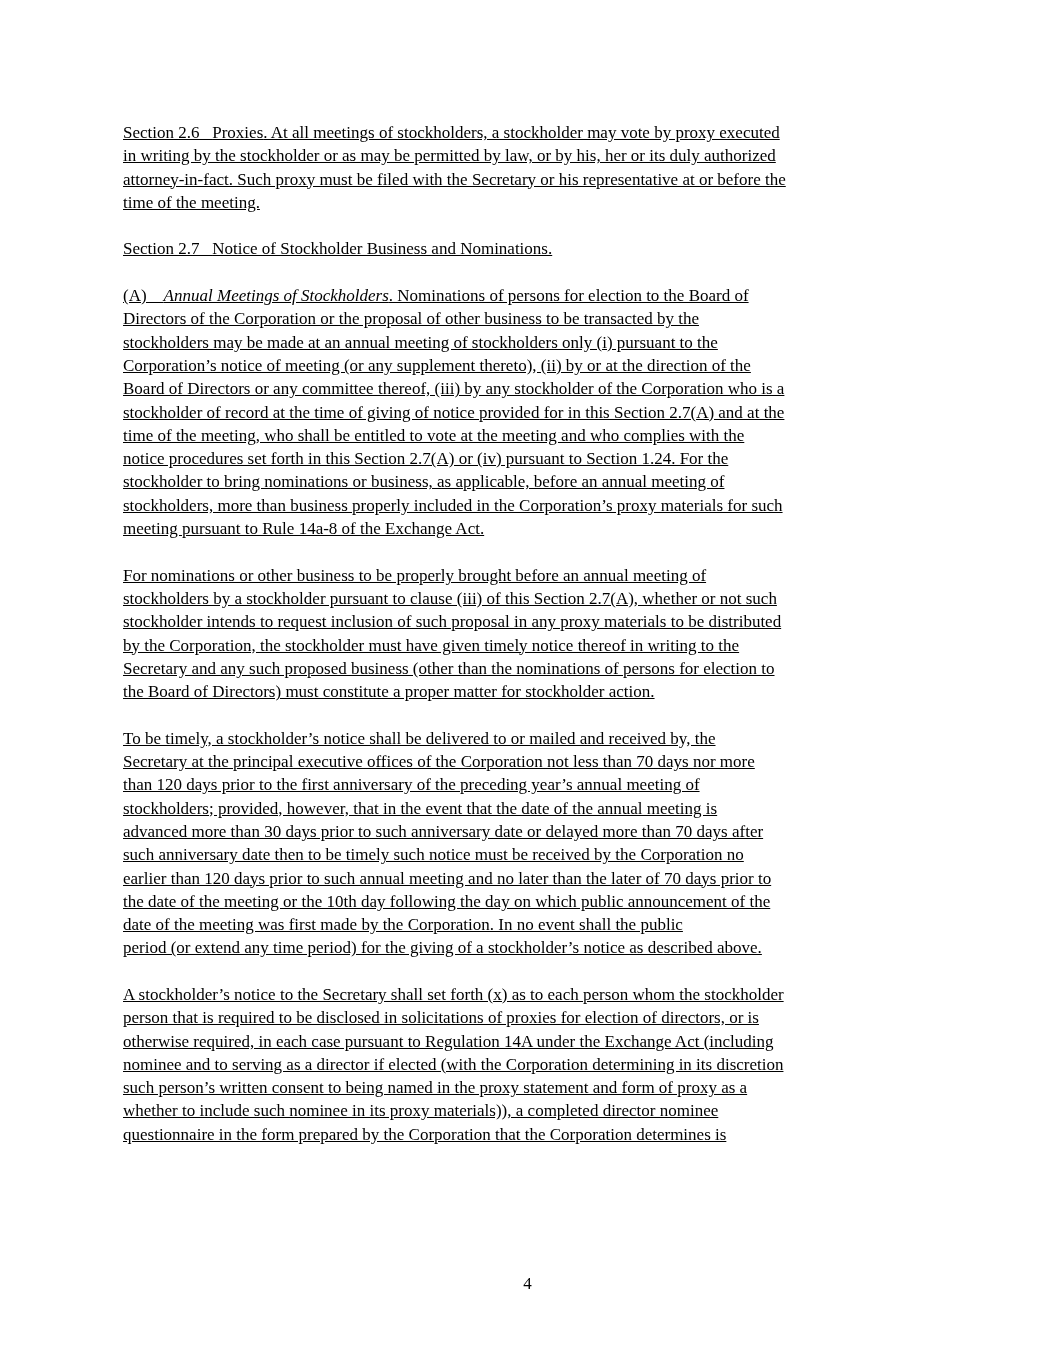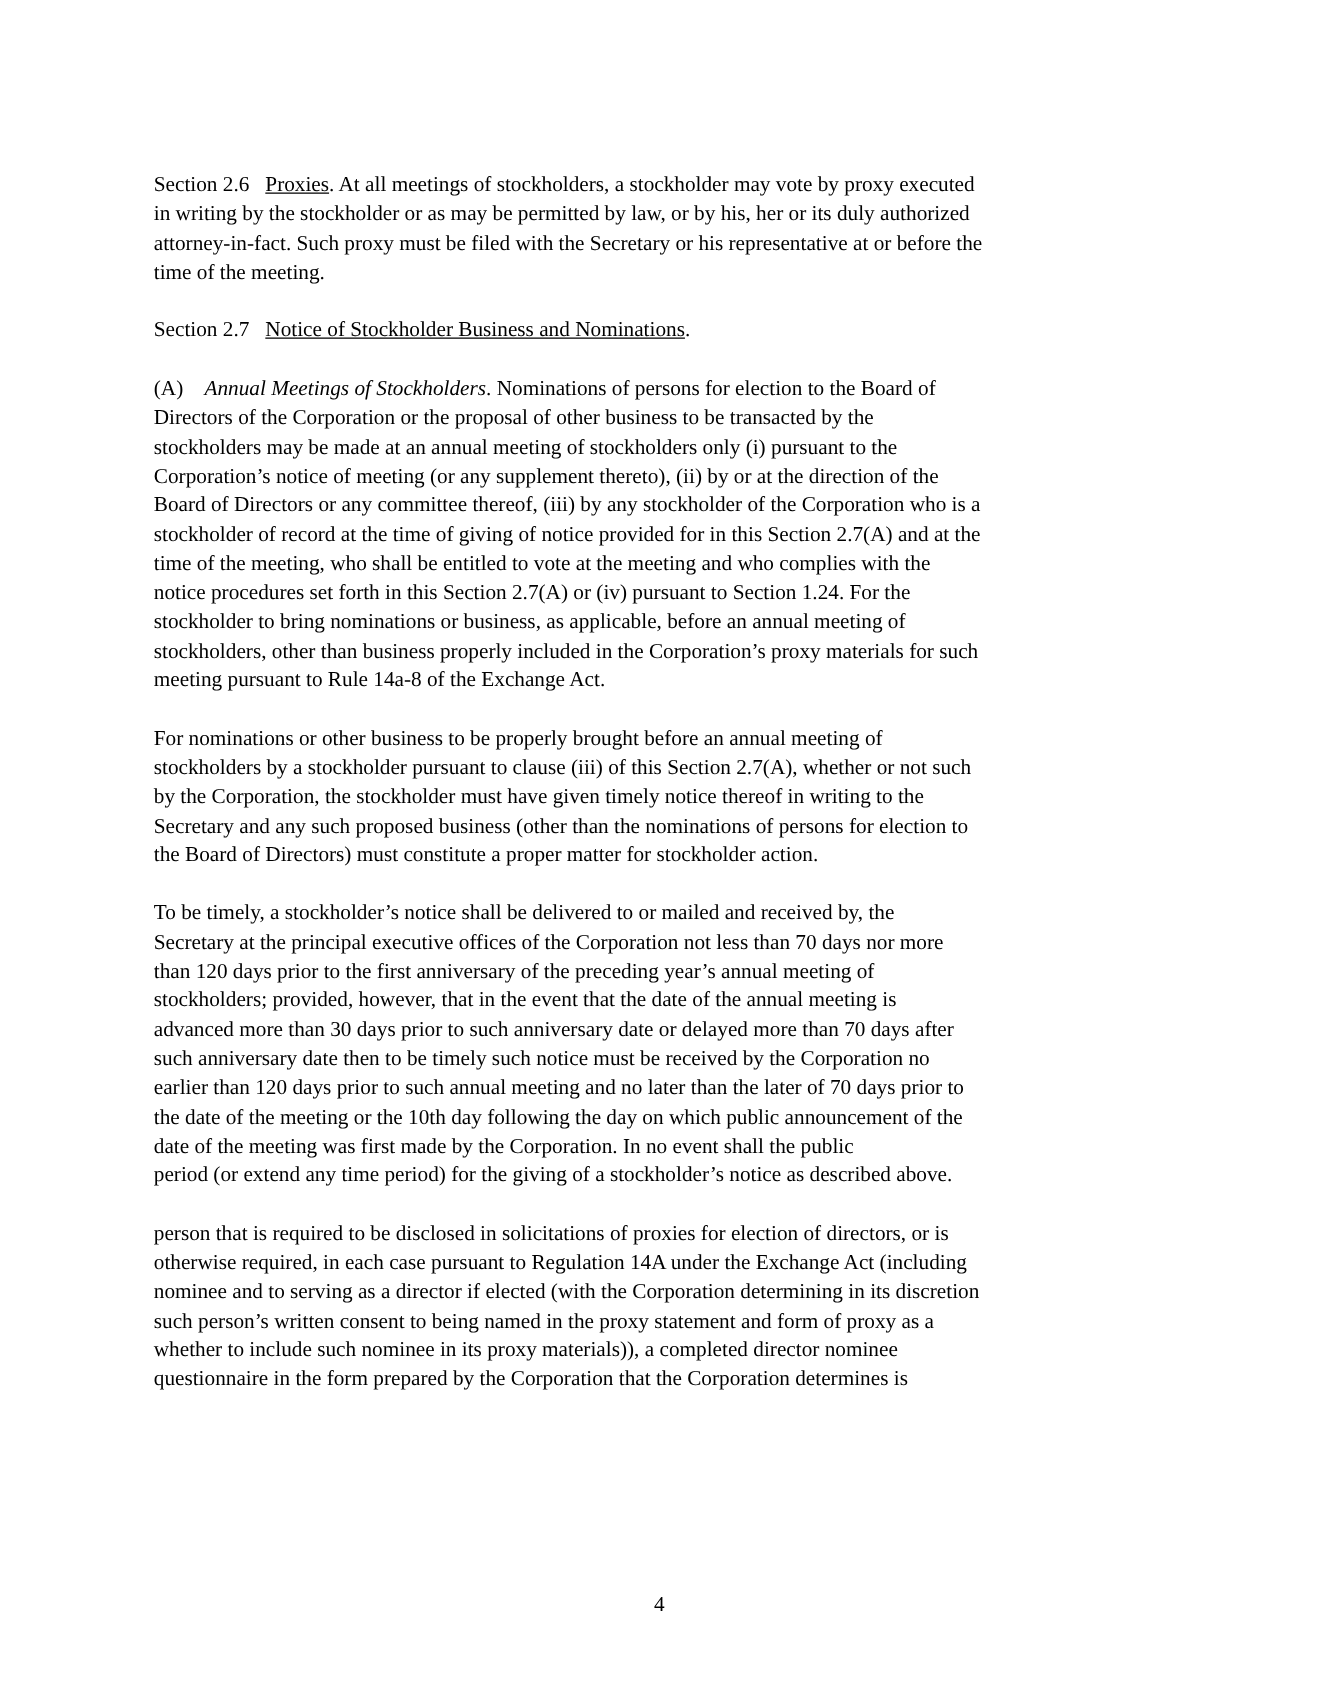--- a/index.html
+++ b/index.html
@@ -12,24 +12,25 @@
     width: 1055px;
     height: 1365px;
     background: #ffffff;
     font-family: "Liberation Serif", serif;
     color: #000000;
     overflow: hidden;
   }
   .content {
     position: absolute;
     left: 123px;
-    top: 136px;
+    top: 121px;
     width: 820px;
     font-size: 17px;
     line-height: 23.3px;
+    text-decoration: underline;
   }
   .paragraph {
     margin: 0 0 23.3px 0;
   }
   .line {
     white-space: pre;
   }
   span.u { text-decoration: underline; }
   span.i { font-style: italic; }
   .page-number {
@@ -59,43 +60,45 @@
       <div class="paragraph">
         <div class="line"><span>(A)    </span><span class="i">Annual Meetings of Stockholders</span><span>. Nominations of persons for election to the Board of</span></div>
         <div class="line"><span>Directors of the Corporation or the proposal of other business to be transacted by the</span></div>
         <div class="line"><span>stockholders may be made at an annual meeting of stockholders only (i) pursuant to the</span></div>
         <div class="line"><span>Corporation’s notice of meeting (or any supplement thereto), (ii) by or at the direction of the</span></div>
         <div class="line"><span>Board of Directors or any committee thereof, (iii) by any stockholder of the Corporation who is a</span></div>
         <div class="line"><span>stockholder of record at the time of giving of notice provided for in this Section 2.7(A) and at the</span></div>
         <div class="line"><span>time of the meeting, who shall be entitled to vote at the meeting and who complies with the</span></div>
         <div class="line"><span>notice procedures set forth in this Section 2.7(A) or (iv) pursuant to Section 1.24. For the</span></div>
         <div class="line"><span>stockholder to bring nominations or business, as applicable, before an annual meeting of</span></div>
-        <div class="line"><span>stockholders, other than business properly included in the Corporation’s proxy materials for such</span></div>
+        <div class="line"><span>stockholders, more than business properly included in the Corporation’s proxy materials for such</span></div>
         <div class="line"><span>meeting pursuant to Rule 14a-8 of the Exchange Act.</span></div>
       </div>
       <div class="paragraph">
         <div class="line"><span>For nominations or other business to be properly brought before an annual meeting of</span></div>
         <div class="line"><span>stockholders by a stockholder pursuant to clause (iii) of this Section 2.7(A), whether or not such</span></div>
+        <div class="line"><span>stockholder intends to request inclusion of such proposal in any proxy materials to be distributed</span></div>
         <div class="line"><span>by the Corporation, the stockholder must have given timely notice thereof in writing to the</span></div>
         <div class="line"><span>Secretary and any such proposed business (other than the nominations of persons for election to</span></div>
         <div class="line"><span>the Board of Directors) must constitute a proper matter for stockholder action.</span></div>
       </div>
       <div class="paragraph">
         <div class="line"><span>To be timely, a stockholder’s notice shall be delivered to or mailed and received by, the</span></div>
         <div class="line"><span>Secretary at the principal executive offices of the Corporation not less than 70 days nor more</span></div>
         <div class="line"><span>than 120 days prior to the first anniversary of the preceding year’s annual meeting of</span></div>
         <div class="line"><span>stockholders; provided, however, that in the event that the date of the annual meeting is</span></div>
         <div class="line"><span>advanced more than 30 days prior to such anniversary date or delayed more than 70 days after</span></div>
         <div class="line"><span>such anniversary date then to be timely such notice must be received by the Corporation no</span></div>
         <div class="line"><span>earlier than 120 days prior to such annual meeting and no later than the later of 70 days prior to</span></div>
         <div class="line"><span>the date of the meeting or the 10th day following the day on which public announcement of the</span></div>
         <div class="line"><span>date of the meeting was first made by the Corporation. In no event shall the public</span></div>
         <div class="line"><span>period (or extend any time period) for the giving of a stockholder’s notice as described above.</span></div>
       </div>
       <div class="paragraph">
+        <div class="line"><span>A stockholder’s notice to the Secretary shall set forth (x) as to each person whom the stockholder</span></div>
         <div class="line"><span>person that is required to be disclosed in solicitations of proxies for election of directors, or is</span></div>
         <div class="line"><span>otherwise required, in each case pursuant to Regulation 14A under the Exchange Act (including</span></div>
         <div class="line"><span>nominee and to serving as a director if elected (with the Corporation determining in its discretion</span></div>
         <div class="line"><span>such person’s written consent to being named in the proxy statement and form of proxy as a</span></div>
         <div class="line"><span>whether to include such nominee in its proxy materials)), a completed director nominee</span></div>
         <div class="line"><span>questionnaire in the form prepared by the Corporation that the Corporation determines is</span></div>
       </div>
     </div>
   <div class="page-number">4</div>
 </div>

